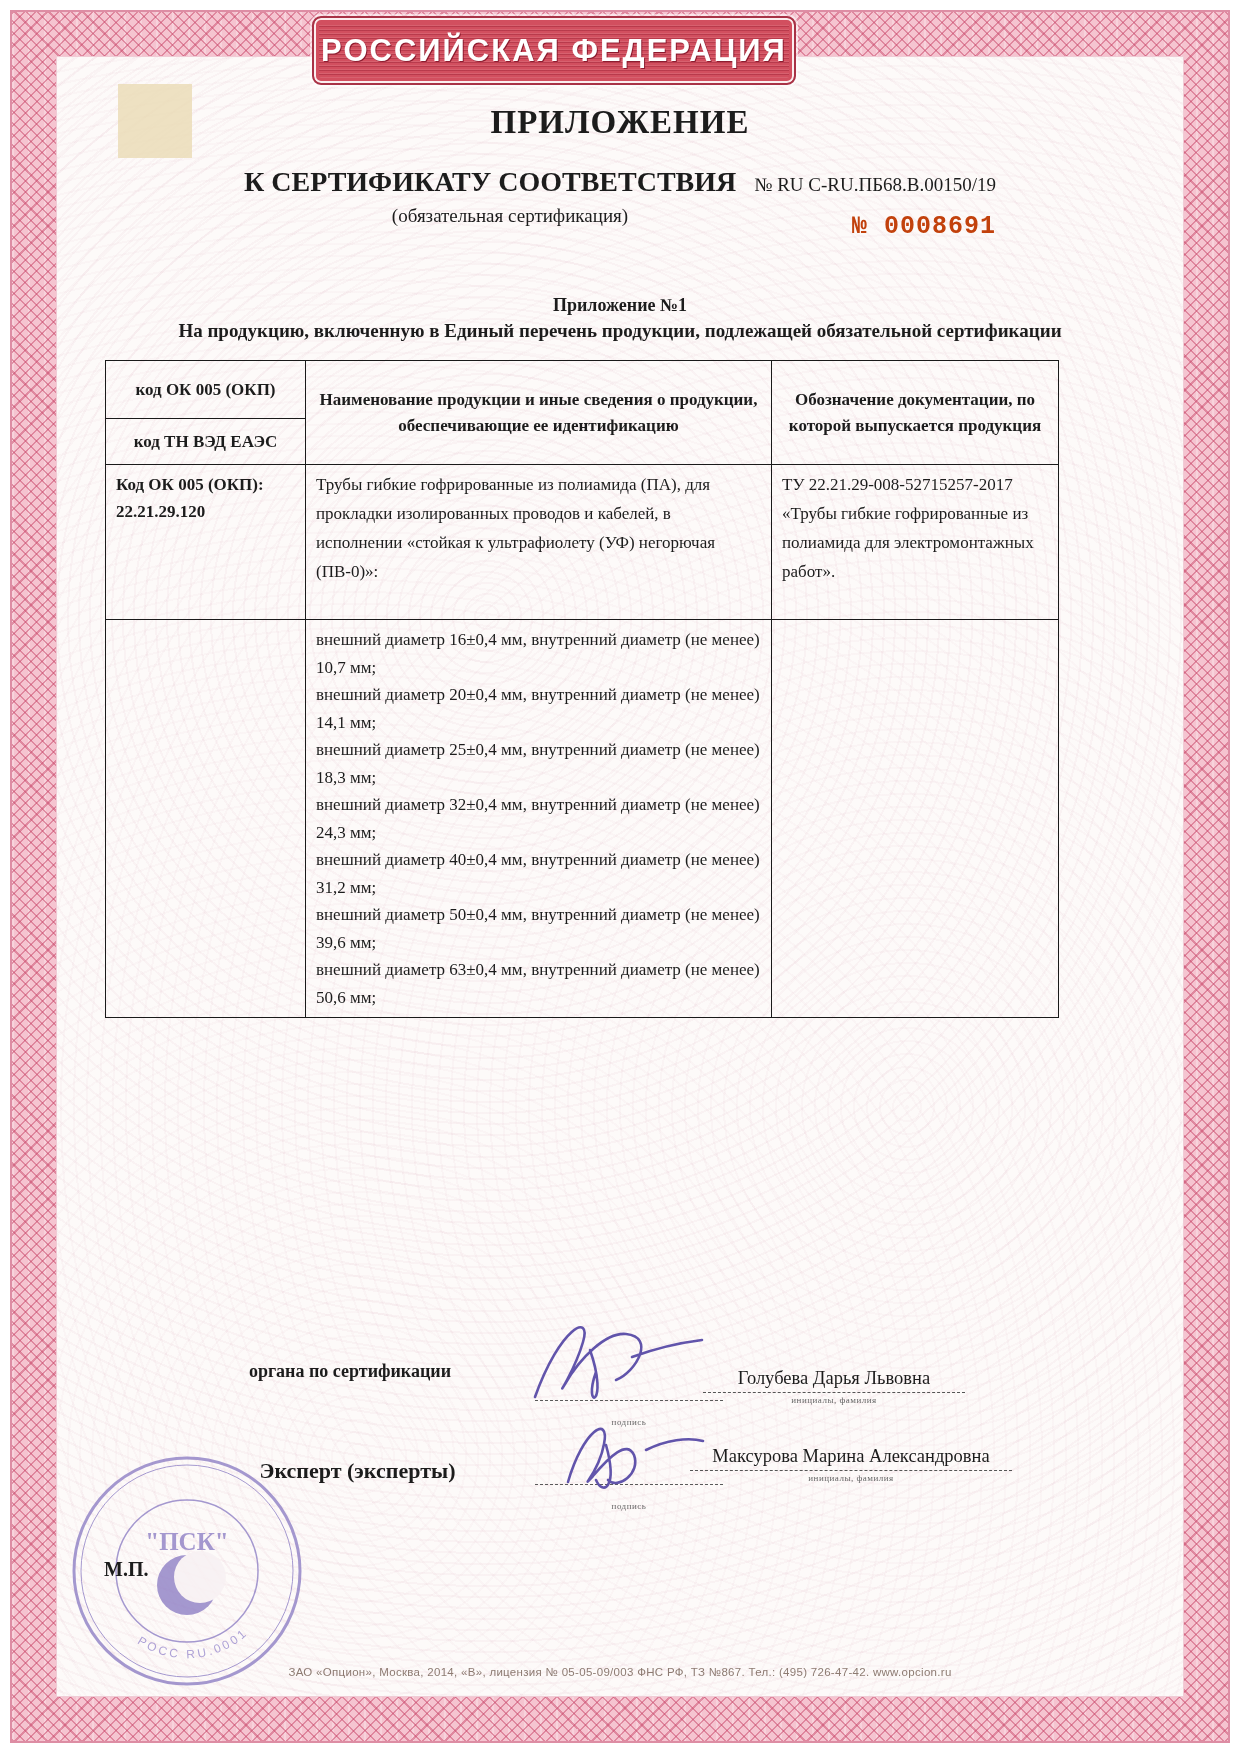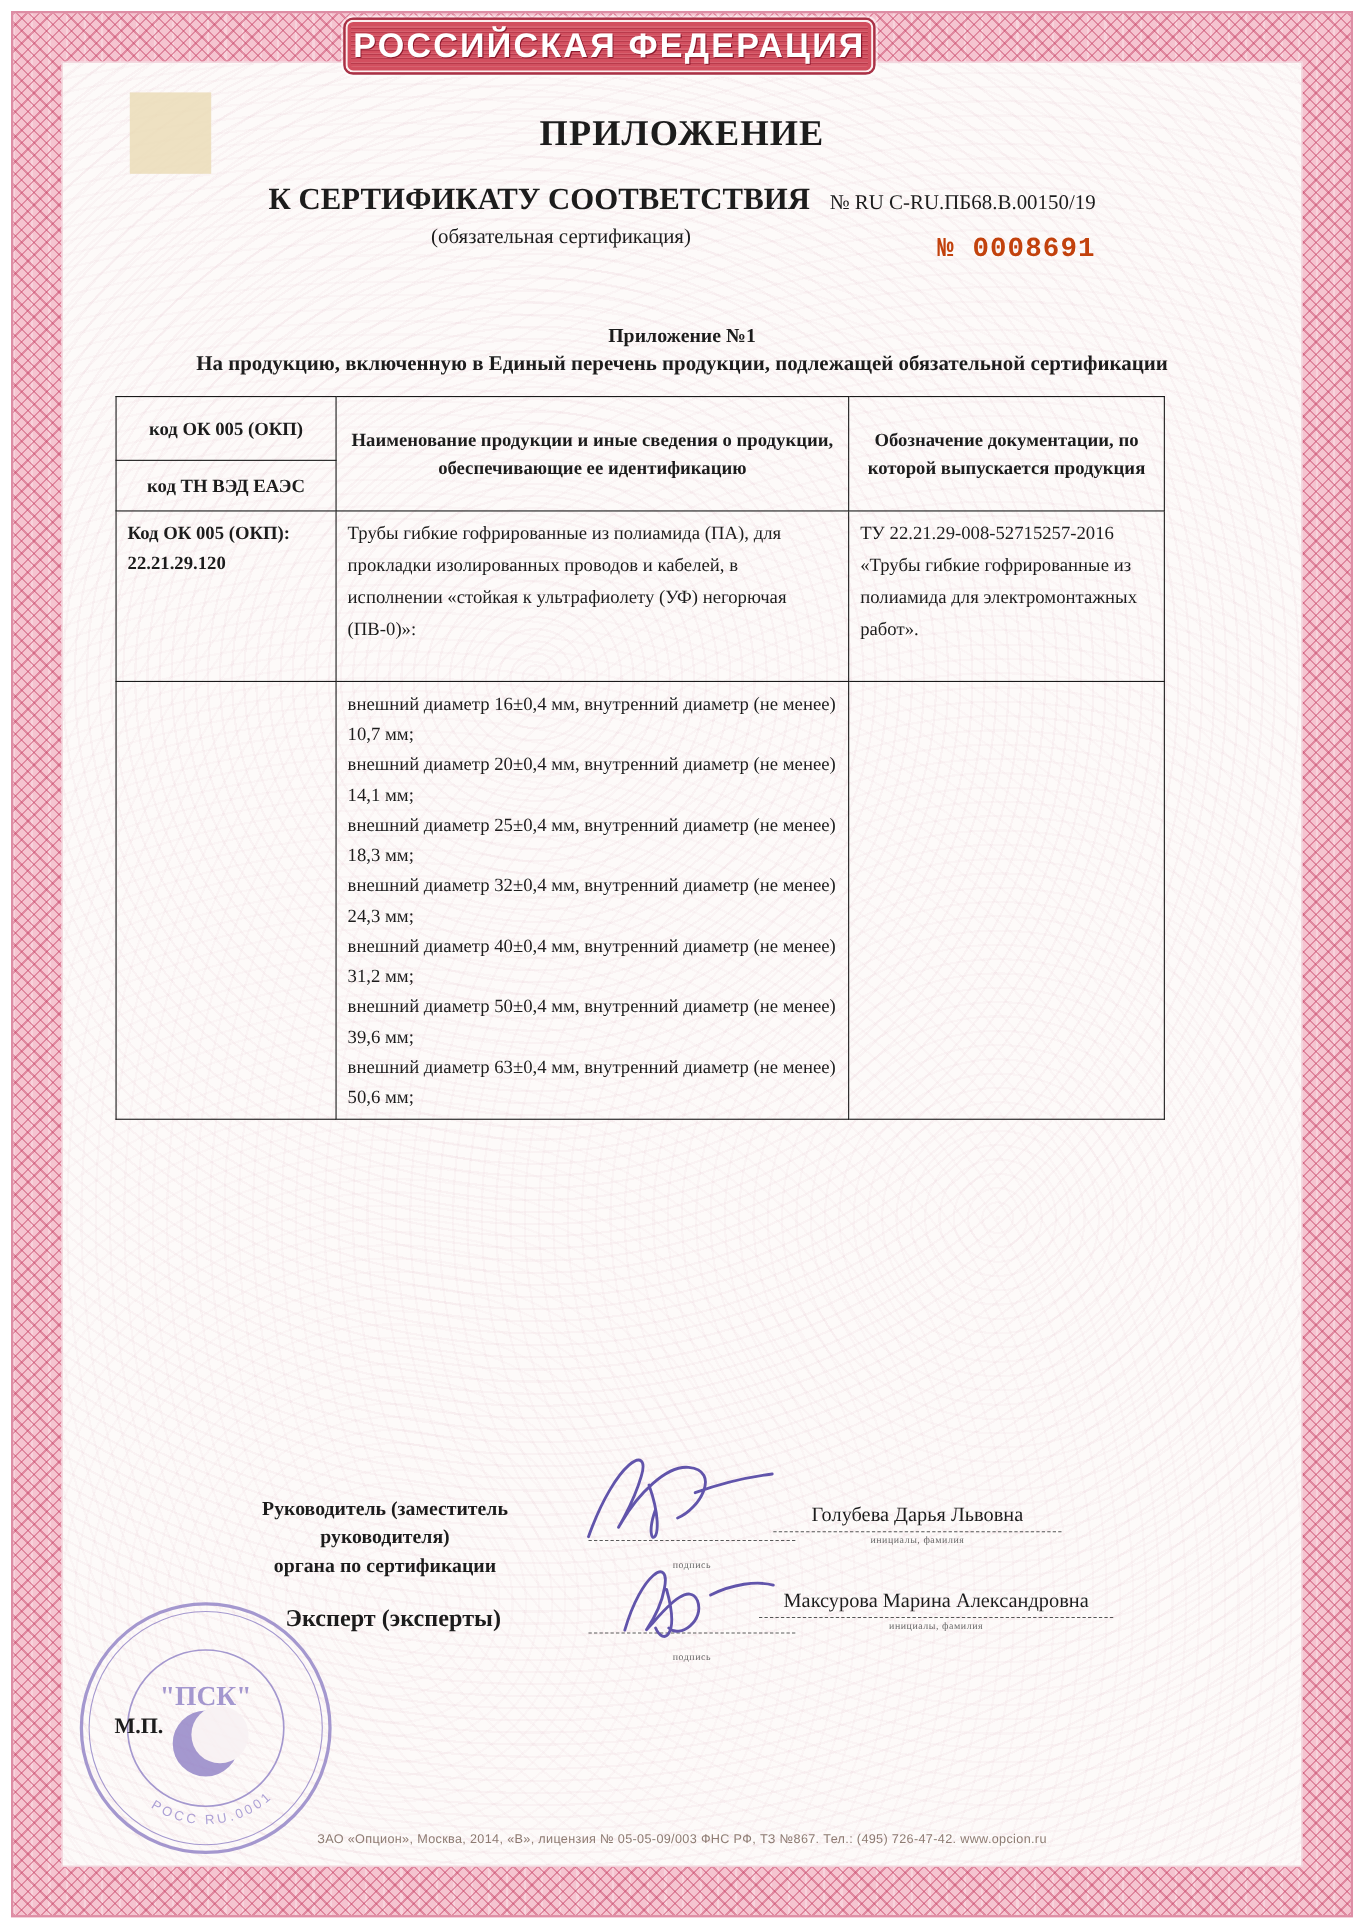--- a/index.html
+++ b/index.html
@@ -25,21 +25,21 @@
     background-image:
       repeating-radial-gradient(circle at 430px 560px, rgba(220,175,190,.10) 0 2px, transparent 2px 11px),
       repeating-radial-gradient(circle at 850px 1050px, rgba(220,175,190,.08) 0 2px, transparent 2px 13px),
       repeating-radial-gradient(circle at 300px 1400px, rgba(220,175,190,.07) 0 2px, transparent 2px 12px);
     border: 1px solid #f0ccd6;
   }
   .tan-square { position: absolute; left: 118px; top: 84px; width: 74px; height: 74px;
     background: #eadbb4; opacity: .8; }
   
   .banner {
-    position: absolute; left: 312px; top: 16px; width: 484px; height: 52px; z-index: 6;
+    position: absolute; left: 312px; top: 16px; width: 484px; height: 69px; z-index: 6;
     background-color: #d24f5f;
     background-image: repeating-linear-gradient(0deg, rgba(125,12,32,.30) 0 1px, rgba(255,255,255,.10) 1px 2px, transparent 2px 4px);
     border: 2px solid #a83246; border-radius: 9px;
     box-shadow: inset 0 0 0 2px rgba(255,255,255,.9), inset 0 0 0 5px #d24f5f, 0 0 0 2px rgba(255,255,255,.55);
     display: flex; align-items: center; justify-content: center;
   }
   .banner-text {
     font-family: "Liberation Sans", sans-serif; font-weight: bold; font-size: 31px;
     letter-spacing: 2px; color: #ffffff; text-shadow: 1px 1px 0 rgba(128,18,38,.85);
     white-space: nowrap;
@@ -132,21 +132,21 @@
     <tr>
       <td class="hc h1b">код ТН ВЭД ЕАЭС</td>
     </tr>
     <tr class="r1">
       <td class="code-cell">
         <div>Код ОК 005 (ОКП):</div>
         <div>22.21.29.120</div>
       </td>
       <td class="prod-cell">Трубы гибкие гофрированные из полиамида (ПА), для прокладки изолированных проводов и кабелей, в исполнении «стойкая к ультрафиолету (УФ) негорючая (ПВ-0)»:</td>
       <td class="doc-cell">
-        <div>ТУ 22.21.29-008-52715257-2016</div>
+        <div>ТУ 22.21.29-008-52715257-2017</div>
         <div>«Трубы гибкие гофрированные из полиамида для электромонтажных работ».</div>
       </td>
     </tr>
     <tr class="r2">
       <td></td>
       <td class="dims-cell">
         <div>внешний диаметр 16±0,4 мм, внутренний диаметр (не менее) 10,7 мм;</div>
         <div>внешний диаметр 20±0,4 мм, внутренний диаметр (не менее) 14,1 мм;</div>
         <div>внешний диаметр 25±0,4 мм, внутренний диаметр (не менее) 18,3 мм;</div>
         <div>внешний диаметр 32±0,4 мм, внутренний диаметр (не менее) 24,3 мм;</div>
@@ -168,21 +168,20 @@
     <path id="stamp-arc" d="M 32,136 A 89,89 0 0 0 206,136" fill="none"></path>
     <text font-family="Liberation Sans, sans-serif" font-size="12" fill="#9a8cce" letter-spacing="3">
       <textPath href="#stamp-arc" startOffset="28%">РОСС RU.0001</textPath>
     </text>
     <text x="119" y="98" text-anchor="middle" font-family="Liberation Serif, serif" font-weight="bold" font-size="25" fill="#8f80c5">"ПСК"</text>
   </svg>
 
   <div class="mp">М.П.</div>
 
   <div class="role-head">
-    <div>Руководитель (заместитель руководителя)</div>
     <div>органа по сертификации</div>
   </div>
 
   <div class="role-expert">Эксперт (эксперты)</div>
 
   <svg class="sig-svg sig1" width="195" height="100" viewBox="0 0 195 100">
     <path d="M15,85 C40,15 72,0 63,30 C55,58 35,88 45,72 C60,46 86,20 106,22 C136,25 116,60 96,68 M70,38 C90,95 62,99 76,60 M112,45 C142,34 166,30 182,28" fill="none" stroke="#584ba6" stroke-width="2.6" stroke-linecap="round" opacity=".95"></path>
   </svg>
   <svg class="sig-svg sig2" width="175" height="88" viewBox="0 0 175 88">
     <path d="M20,72 C35,20 62,4 56,34 C51,62 30,82 45,66 C62,46 79,30 86,45 C93,63 70,80 60,70 M58,35 C70,78 55,86 48,70 M98,40 C118,30 140,27 155,31" fill="none" stroke="#584ba6" stroke-width="2.6" stroke-linecap="round" opacity=".95"></path>

